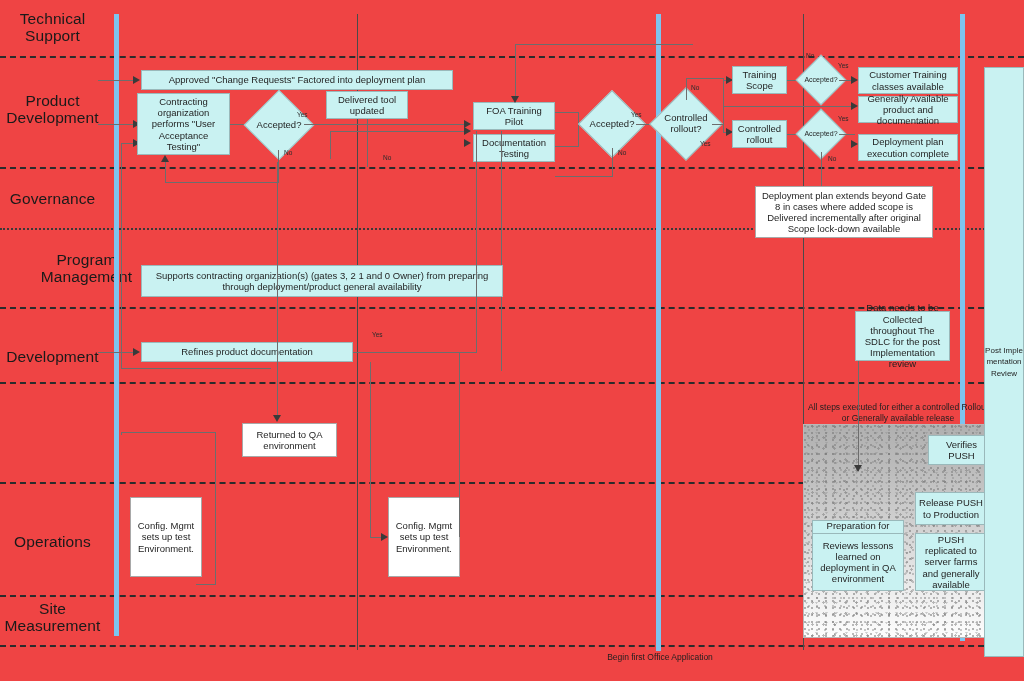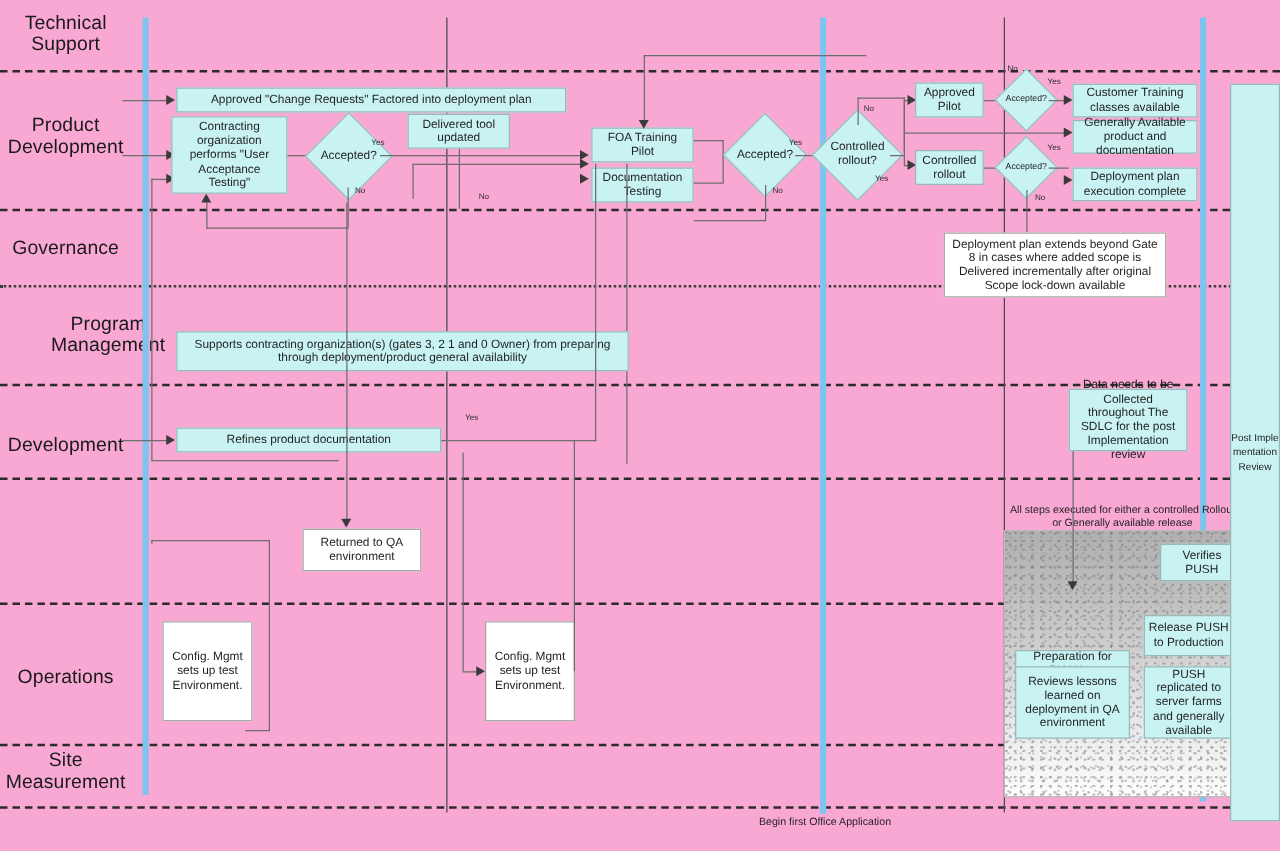--- a/index.html
+++ b/index.html
@@ -1,17 +1,17 @@
 <!DOCTYPE html>
 <html><head>
 <meta charset="utf-8">
 <style>
   html,body{margin:0;padding:0;background:#ffffff;}
   body{font-family:"Liberation Sans","DejaVu Sans",sans-serif;}
-  #canvas{position:relative;width:1024px;height:681px;background:#f9a8d4;overflow:hidden;}
+  #canvas{position:relative;width:1024px;height:681px;background:#ef4444;overflow:hidden;}
 
   
   .lane-label{
     position:absolute;left:0;width:105px;text-align:center;
     font-size:15.5px;color:#1a1a1a;line-height:1.12;
     letter-spacing:.1px;
   }
 
   
   .divider{
@@ -200,21 +200,21 @@
   <div class="gline" style="left:686px;top:78px;height:22px"></div>
   <div class="hline" style="left:686px;top:78px;width:38px"></div>
   <div class="gline" style="left:723px;top:78px;height:43px"></div>
   <div class="hline" style="left:712px;top:124px;width:12px"></div>
   <div class="gline" style="left:723px;top:80px;height:52px"></div>
   <div class="hline" style="left:723px;top:80px;width:6px"></div>
   <div class="arrow r" style="left:726px;top:75.5px"></div>
   <div class="hline" style="left:723px;top:132px;width:6px"></div>
   <div class="arrow r" style="left:726px;top:127.5px"></div>
 
-  <div class="box" style="left:732px;top:66px;width:55px;height:28px">Approved Pilot</div>
+  <div class="box" style="left:732px;top:66px;width:55px;height:28px">Training Scope</div>
   <div class="box" style="left:732px;top:120px;width:55px;height:28px">Controlled rollout</div>
 
   <div class="hline" style="left:787px;top:80px;width:16px"></div>
   <div class="arrow r" style="left:799px;top:75.5px"></div>
   <div class="hline" style="left:787px;top:134px;width:16px"></div>
   <div class="arrow r" style="left:799px;top:129.5px"></div>
 
   <div class="diamond sm" style="left:803px;top:62px;width:36px;height:36px">
     <div class="shape"></div>
     <div class="txt">Accepted?</div>

